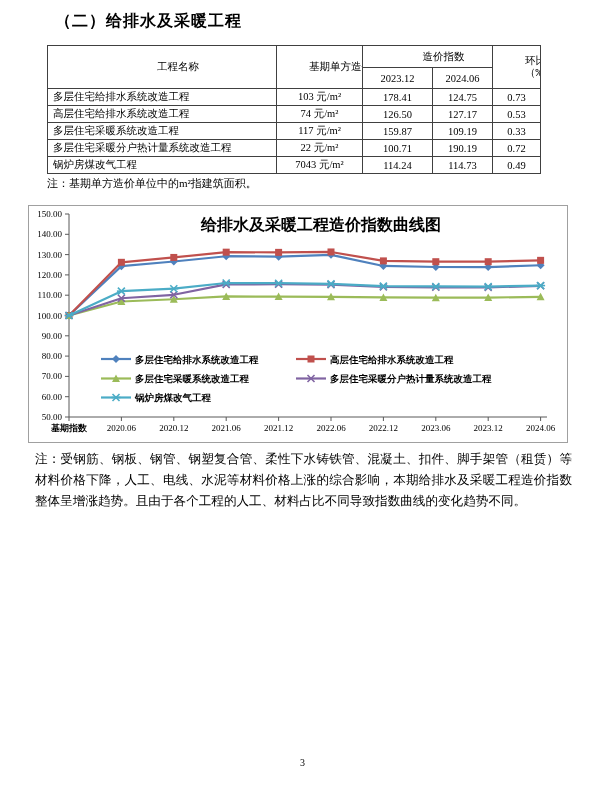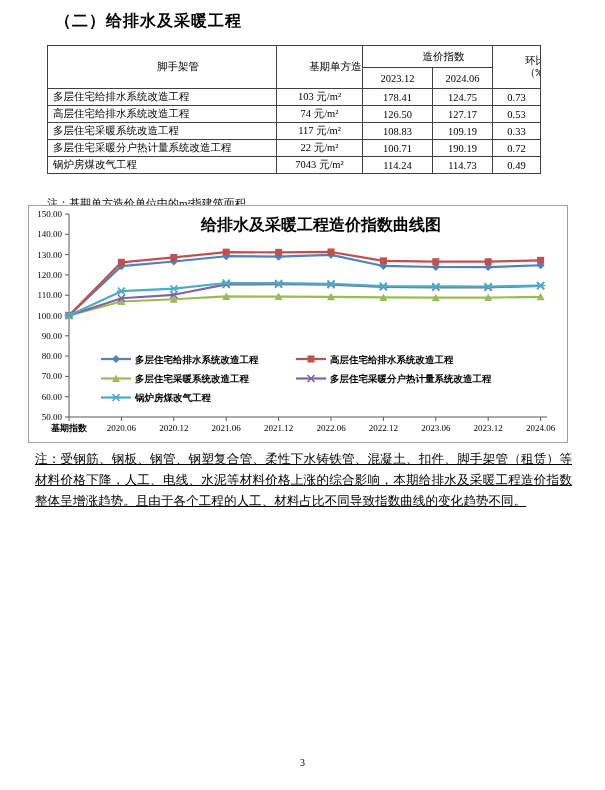--- a/index.html
+++ b/index.html
@@ -18,29 +18,29 @@
   .cost-table th, .cost-table td {
     border:1px solid #404040; font-weight:normal; font-size:10.5px;
     text-align:center; vertical-align:middle; padding:0; white-space:nowrap; overflow:hidden;
   }
   .cost-table thead tr.h1 th { height:21px;padding-left:32px; }
   .cost-table thead tr.h2 th { height:20px; }
   .cost-table tbody td { height:16px; }
   .cost-table td.cell-name { text-align:left; padding-left:5px; }
   .mom-head { line-height:1.15;font-family:Liberation Mono, monospace; }
   .table-note {
-    position:absolute; left:47px; top:176px; font-size:11px;margin-top:20px;
+    position:absolute; left:47px; top:176px; font-size:11px;
   }
   .chart-box {
     position:absolute; left:28px; top:205px; width:540px; height:238px;
     border:1px solid #a0a0a0; background:#fff; box-sizing:border-box;
   }
   .bottom-note {
     position:absolute; left:35px; top:449px; width:537px;
-    font-size:12.6px; line-height:21px; text-align:justify; text-justify:inter-ideograph;text-decoration:underline;
+    font-size:12.6px; line-height:21px; text-align:justify; text-justify:inter-ideograph;
   }
   .page-number {
     position:absolute; left:0; right:0; top:757px; text-align:center; font-size:10px;
   }
   svg text { font-family:"Liberation Serif","DejaVu Serif",serif; }
 </style>
 </head>
 <body>
 
 <div class="page">
@@ -50,21 +50,21 @@
   <table class="cost-table">
     <colgroup>
       <col style="width:229px">
         <col style="width:86px">
         <col style="width:70px">
         <col style="width:60px">
         <col style="width:48px">
     </colgroup>
     <thead>
       <tr class="h1">
-        <th rowspan="2">脚手架管</th>
+        <th rowspan="2">工程名称</th>
         <th rowspan="2">基期单方造价</th>
         <th colspan="2">造价指数</th>
         <th rowspan="2" class="mom-head">
           <span>环比</span><br>
           <span>（%）</span>
         </th>
       </tr>
       <tr class="h2">
         <th>2023.12</th>
         <th>2024.06</th>
@@ -81,21 +81,21 @@
         <tr>
           <td class="cell-name">高层住宅给排水系统改造工程</td>
           <td>74 元/m²</td>
           <td>126.50</td>
           <td>127.17</td>
           <td>0.53</td>
         </tr>
         <tr>
           <td class="cell-name">多层住宅采暖系统改造工程</td>
           <td>117 元/m²</td>
-          <td>108.83</td>
+          <td>159.87</td>
           <td>109.19</td>
           <td>0.33</td>
         </tr>
         <tr>
           <td class="cell-name">多层住宅采暖分户热计量系统改造工程</td>
           <td>22 元/m²</td>
           <td>100.71</td>
           <td>190.19</td>
           <td>0.72</td>
         </tr>

